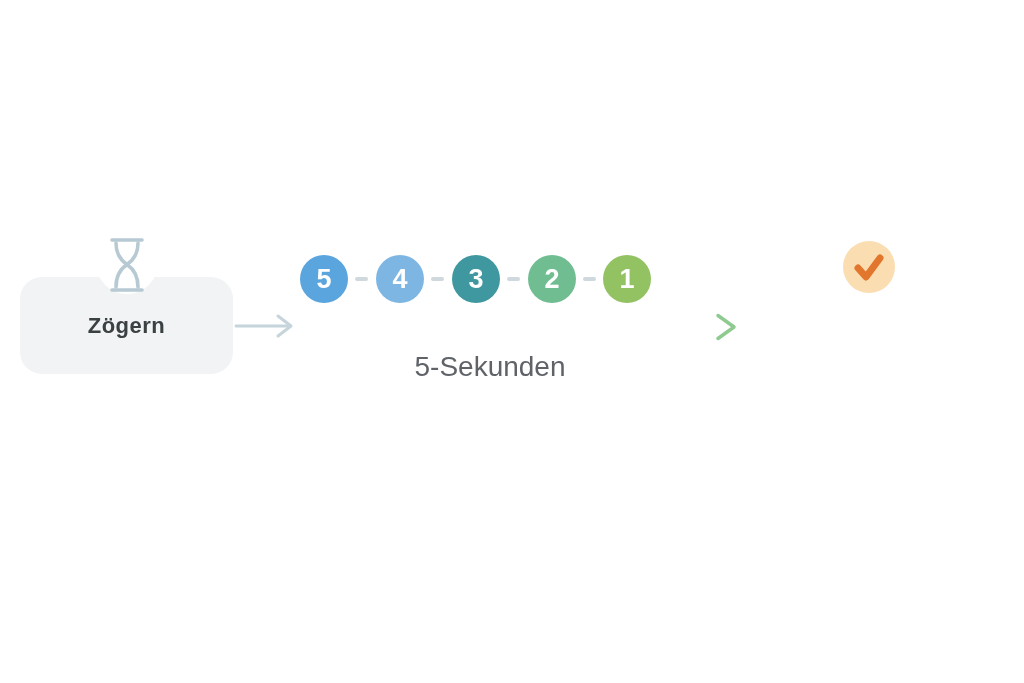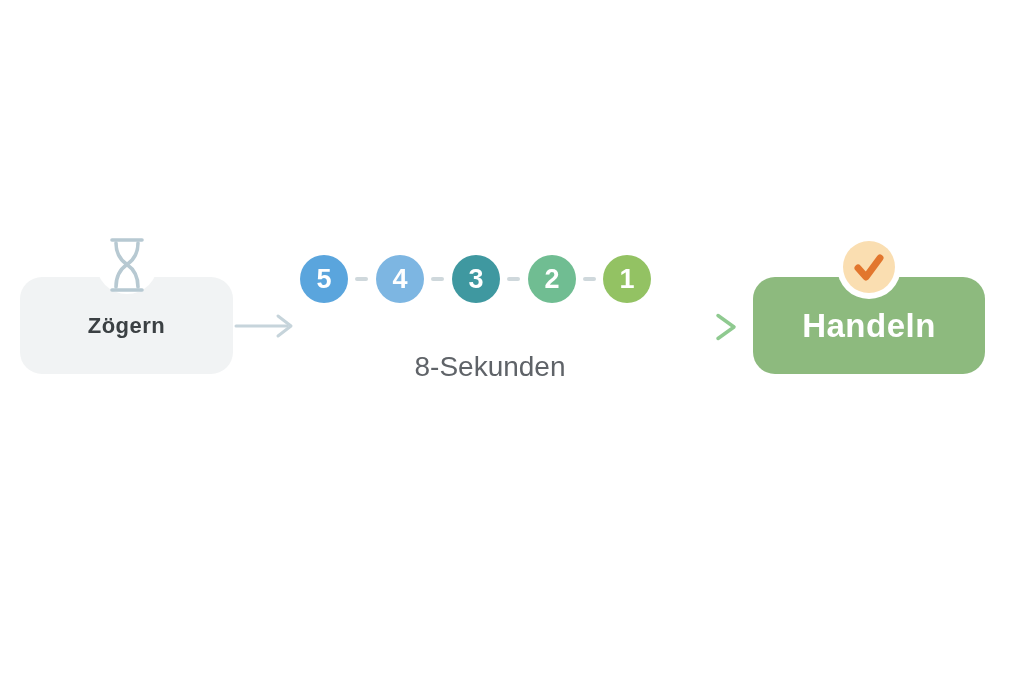--- a/index.html
+++ b/index.html
@@ -175,25 +175,22 @@
     <defs>
       <linearGradient id="arrowGrad" x1="0" y1="0" x2="1" y2="0">
         <stop offset="0" stop-color="#abcbe3"></stop>
         <stop offset="1" stop-color="#8fca90"></stop>
       </linearGradient>
     </defs>
     <path d="M3 15 H426" fill="none" stroke="url(#arrowGrad)" stroke-width="3.5" stroke-linecap="round"></path>
     <path d="M420 3.5 L436 15 L420 26.5" fill="none" stroke="#8fca90" stroke-width="3.5" stroke-linecap="round" stroke-linejoin="round"></path>
   </svg>
 
-  <div class="caption">8-Sekunden</div>
+  <div class="caption">5-Sekunden</div>
 
-  <div class="end-box">
-    <span class="label">Handeln</span>
-  </div>
   <div class="badge-ring"></div>
   <div class="badge">
     <svg viewBox="0 0 52 52">
       <path d="M15 27 L23 36 L37 17" fill="none" stroke="#e2762d" stroke-width="7" stroke-linecap="round" stroke-linejoin="round"></path>
     </svg>
   </div>
 
 </div>
 
 </body></html>

